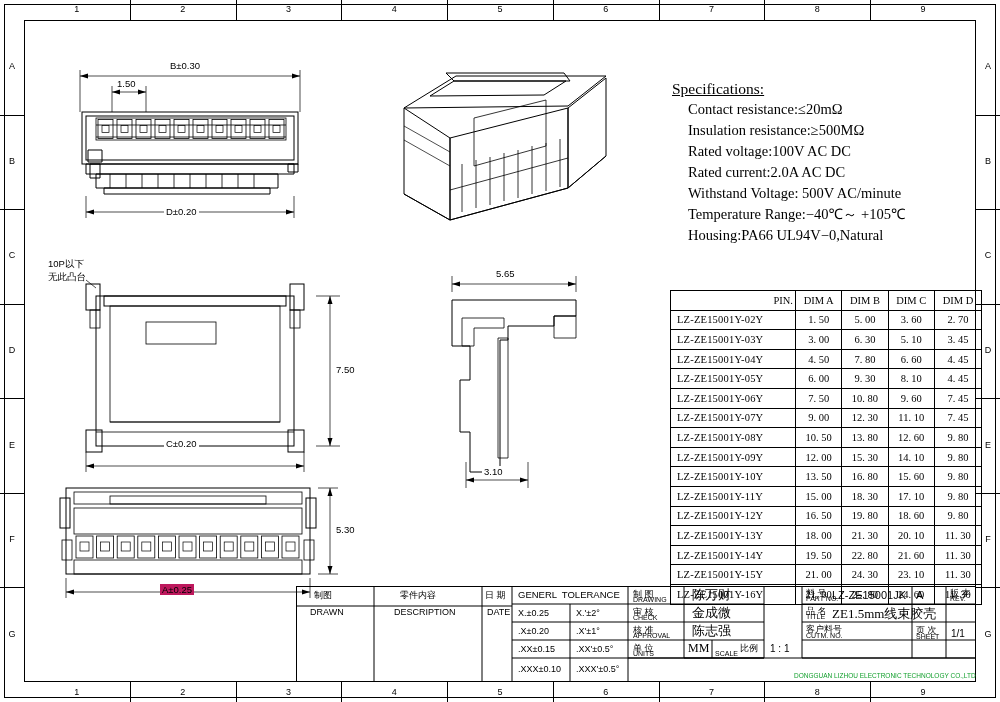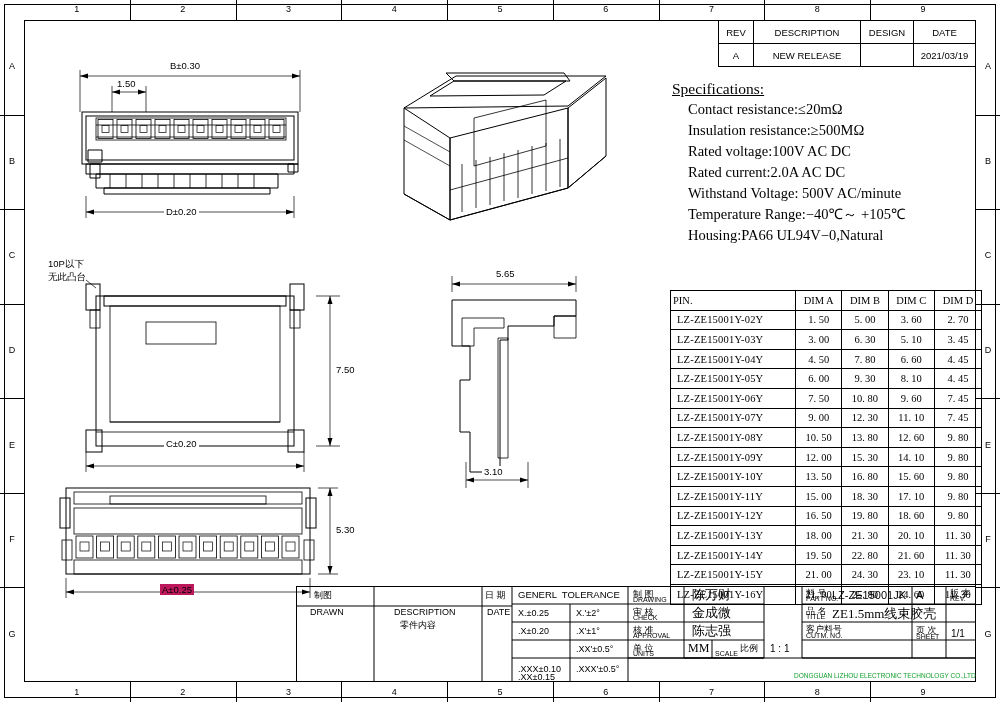--- a/index.html
+++ b/index.html
@@ -115,55 +115,37 @@
       <div class="tl" style="left:5px;top:325px">D</div>
       <div class="tv" style="left:0;top:283.7142857142857px;width:24px;height:1px"></div>
       <div class="tl" style="left:5px;top:419.57142857142856px">E</div>
       <div class="tv" style="left:0;top:378.2857142857143px;width:24px;height:1px"></div>
       <div class="tl" style="left:5px;top:514.1428571428571px">F</div>
       <div class="tv" style="left:0;top:472.85714285714283px;width:24px;height:1px"></div>
       <div class="tl" style="left:5px;top:608.7142857142857px">G</div>
       <div class="tv" style="left:0;top:567.4285714285714px;width:24px;height:1px"></div>
     </div>
 
-  <div id="revtable">
-    <table>
-      <tbody>
-          <tr>
-        <th style="width:34px">REV</th>
-        <th style="width:106px">DESCRIPTION</th>
-        <th style="width:52px">DESIGN</th>
-        <th>DATE</th>
-      </tr>
-      <tr>
-        <td>A</td>
-        <td>NEW RELEASE</td>
-        <td></td>
-        <td>2021/03/19</td>
-      </tr>
-    </tbody>
-      </table>
-  </div>
 
   <div id="specs">
     <div class="hd">Specifications:</div>
     <div class="li">Contact  resistance:≤20mΩ</div>
     <div class="li">Insulation  resistance:≥500MΩ</div>
     <div class="li">Rated  voltage:100V  AC  DC</div>
     <div class="li">Rated  current:2.0A  AC  DC</div>
     <div class="li">Withstand  Voltage:  500V  AC/minute</div>
     <div class="li">Temperature  Range:−40℃～ +105℃</div>
     <div class="li">Housing:PA66  UL94V−0,Natural</div>
   </div>
 
   <div id="pintable">
     <table id="pintable-tbl">
         <tbody>
           <tr>
-            <th class="pn" style="text-align:left">PIN.</th>
+            <th class="pn" style="text-align:right">PIN.</th>
             <th>DIM A</th>
             <th>DIM B</th>
             <th>DIM C</th>
             <th>DIM D</th>
           </tr>
           <tr>
             <td class="pn">LZ-ZE15001Y-02Y</td>
             <td>1. 50</td>
             <td>5. 00</td>
             <td>3. 60</td>
@@ -535,31 +517,31 @@
         <line x1="506" y1="36" x2="680" y2="36"></line>
         <line x1="506" y1="54" x2="680" y2="54"></line>
         <line x1="506" y1="72" x2="680" y2="72"></line>
         <line x1="650" y1="36" x2="650" y2="72"></line>
         <line x1="332" y1="72" x2="680" y2="72"></line>
       </g>
     </svg>
 
     <div class="tbtxt" style="left:18px;top:3px;">制图</div>
     <div class="tbtxt" style="left:14px;top:21px;">DRAWN</div>
-    <div class="tbtxt" style="left:104px;top:3px;margin-top:30px;">零件内容</div>
+    <div class="tbtxt" style="left:104px;top:3px;">零件内容</div>
     <div class="tbtxt" style="left:98px;top:21px;">DESCRIPTION</div>
     <div class="tbtxt" style="left:189px;top:3px;">日 期</div>
     <div class="tbtxt" style="left:191px;top:21px;">DATE</div>
 
     <div class="tbtxt" style="left:222px;top:3px;font-size:9.5px;">GENERL  TOLERANCE</div>
     <div class="tbtxt" style="left:222px;top:22px;">X.±0.25</div>
     <div class="tbtxt" style="left:280px;top:22px;">X.'±2°</div>
     <div class="tbtxt" style="left:222px;top:40px;">.X±0.20</div>
     <div class="tbtxt" style="left:280px;top:40px;">.X'±1°</div>
-    <div class="tbtxt" style="left:222px;top:58px;margin-top:28px;">.XX±0.15</div>
+    <div class="tbtxt" style="left:222px;top:58px;">.XX±0.15</div>
     <div class="tbtxt" style="left:280px;top:58px;">.XX'±0.5°</div>
     <div class="tbtxt" style="left:222px;top:78px;">.XXX±0.10</div>
     <div class="tbtxt" style="left:280px;top:78px;text-align:center;">.XXX'±0.5°</div>
 
     <div class="tbtxt" style="left:337px;top:2px;">制 图</div>
     <div class="tbtxt" style="left:337px;top:10px;font-size:7px;">DRAWING</div>
     <div class="tbcn" style="left:396px;top:0px;font-size:13px;">陈万财</div>
     <div class="tbtxt" style="left:337px;top:20px;">审 核</div>
     <div class="tbtxt" style="left:337px;top:28px;font-size:7px;">CHECK</div>
     <div class="tbcn" style="left:396px;top:18px;font-size:13px;">金成微</div>

